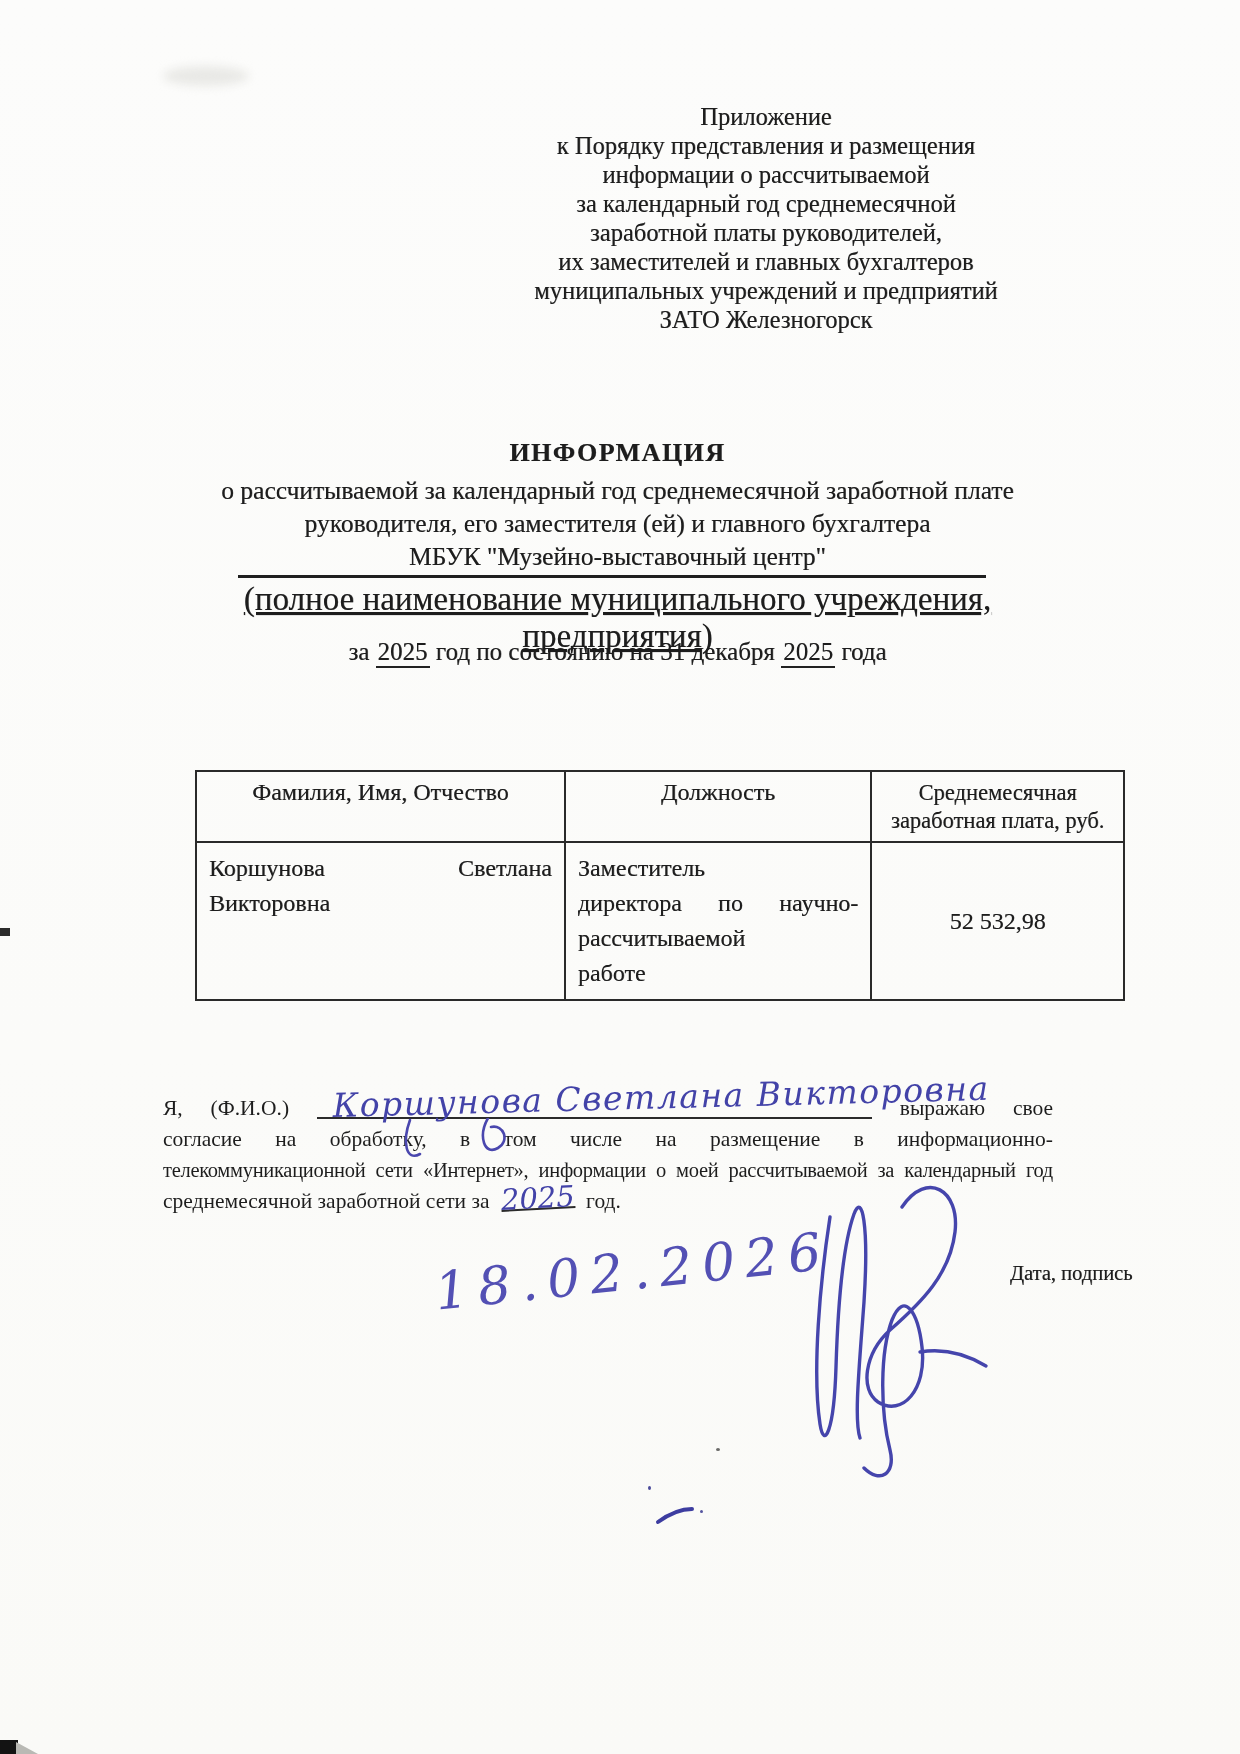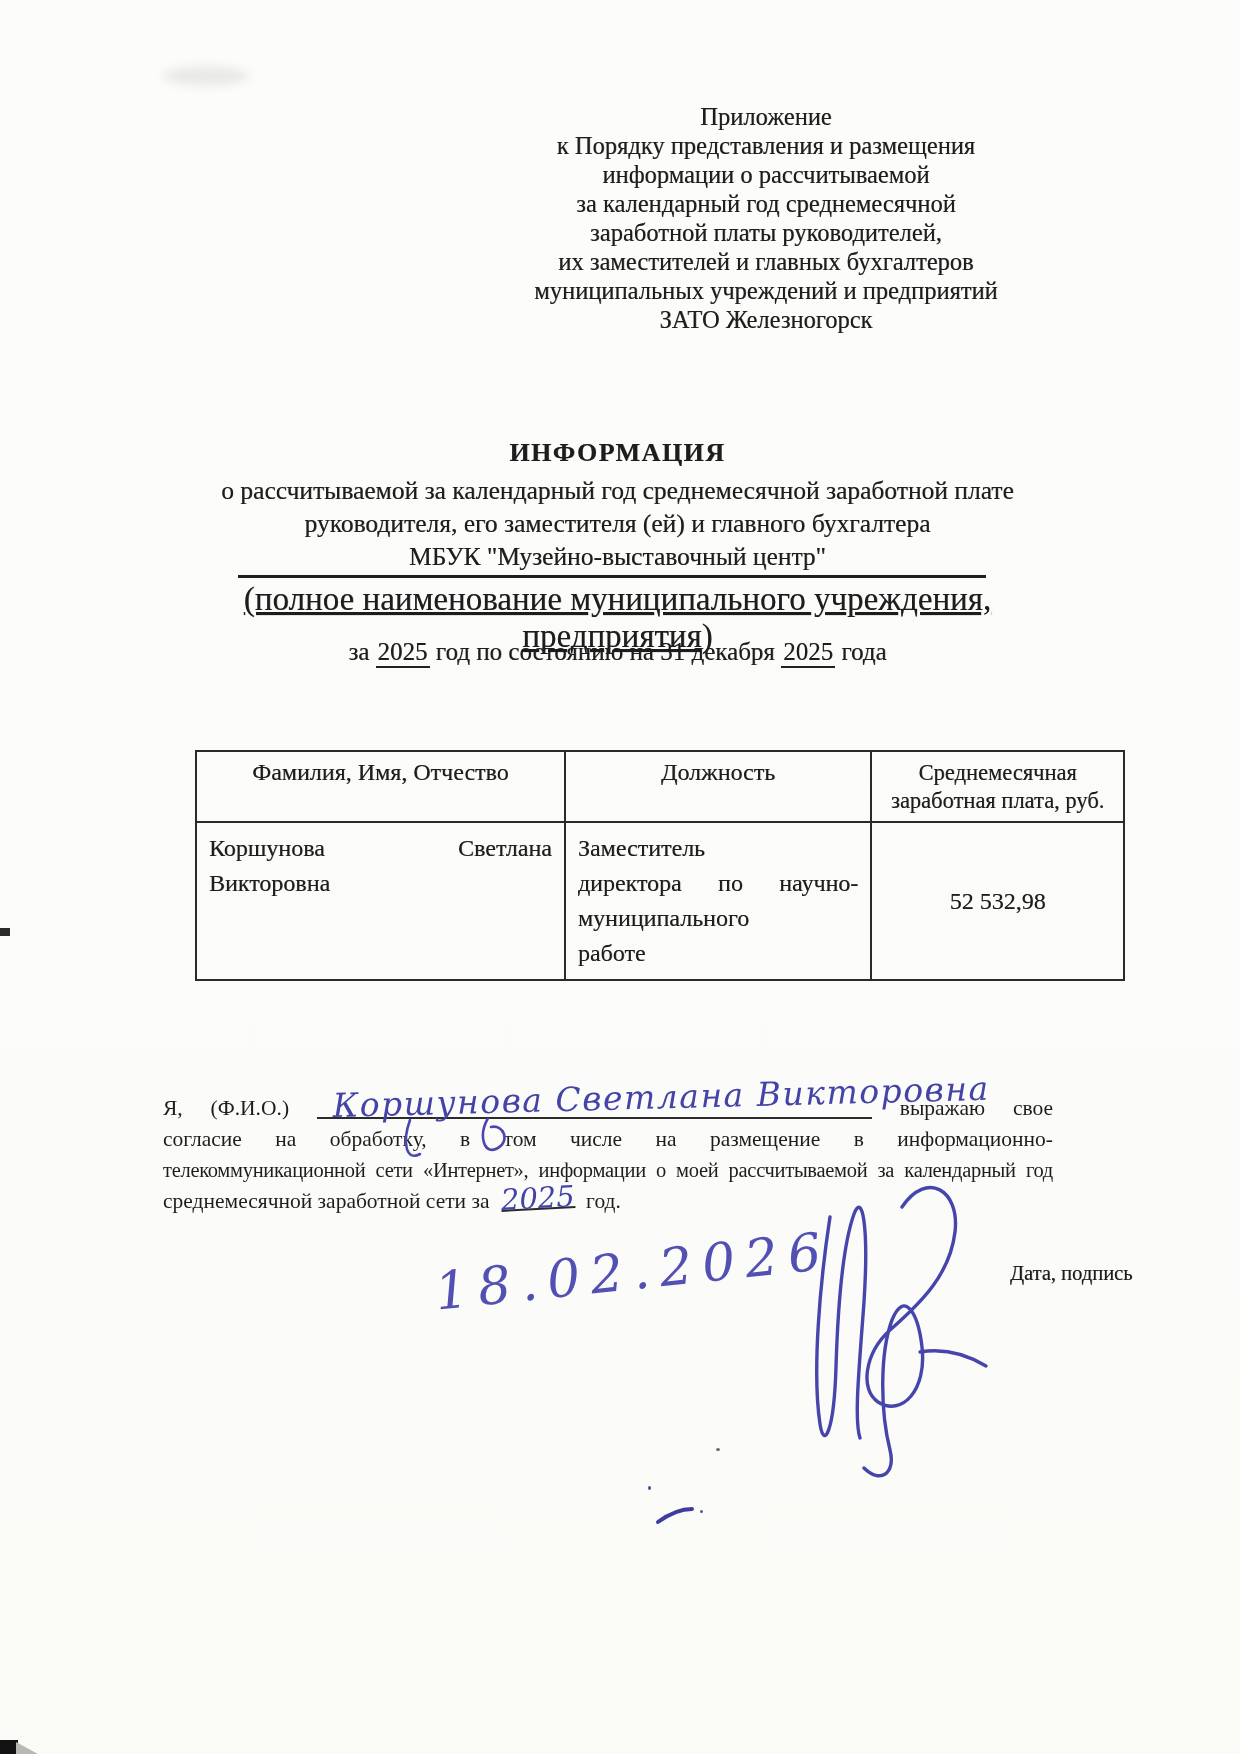--- a/index.html
+++ b/index.html
@@ -31,21 +31,21 @@
   .org-rule{
     position:absolute;left:88px;width:748px;top:33px;height:2.5px;
     background:#1f1f1f;
   }
   .org-caption{ top:581px;font-size:33px;text-decoration:underline; }
   .period{ top:638px;font-size:25px; }
   .yr{ border-bottom:2px solid #222;padding:0 2px 1px; }
 
   
   .salary-table{
-    position:absolute;left:195px;top:750px;width:930px;
+    position:absolute;left:195px;top:770px;width:930px;
     border-collapse:collapse;font-size:24px;
   }
   .salary-table th,.salary-table td{ border:2px solid #2a2a2a; }
   .salary-table th{
     vertical-align:top;text-align:center;font-weight:normal;
     padding:6px 10px 4px;height:58px;line-height:28px;
   }
   th.h-small{ font-size:22.5px;padding-top:7px; }
   .salary-table td{ vertical-align:top;padding:8px 12px;height:122px;line-height:35px; }
   .cell-salary{ vertical-align:middle !important;text-align:center;border-radius:13px; }
@@ -148,21 +148,21 @@
     </thead>
     <tbody>
       <tr>
         <td>
           <span class="ln spread">Коршунова Светлана</span>
           <span class="ln">Викторовна</span>
         </td>
         <td>
           <span class="ln">Заместитель</span>
           <span class="ln spread">директора по научно-</span>
-          <span class="ln">муниципального</span>
+          <span class="ln">рассчитываемой</span>
           <span class="ln">работе</span>
         </td>
         <td class="cell-salary">52 532,98</td>
       </tr>
     </tbody>
   </table>
 
   <div class="consent">
     <div class="c-line">
       <span>Я,</span>

